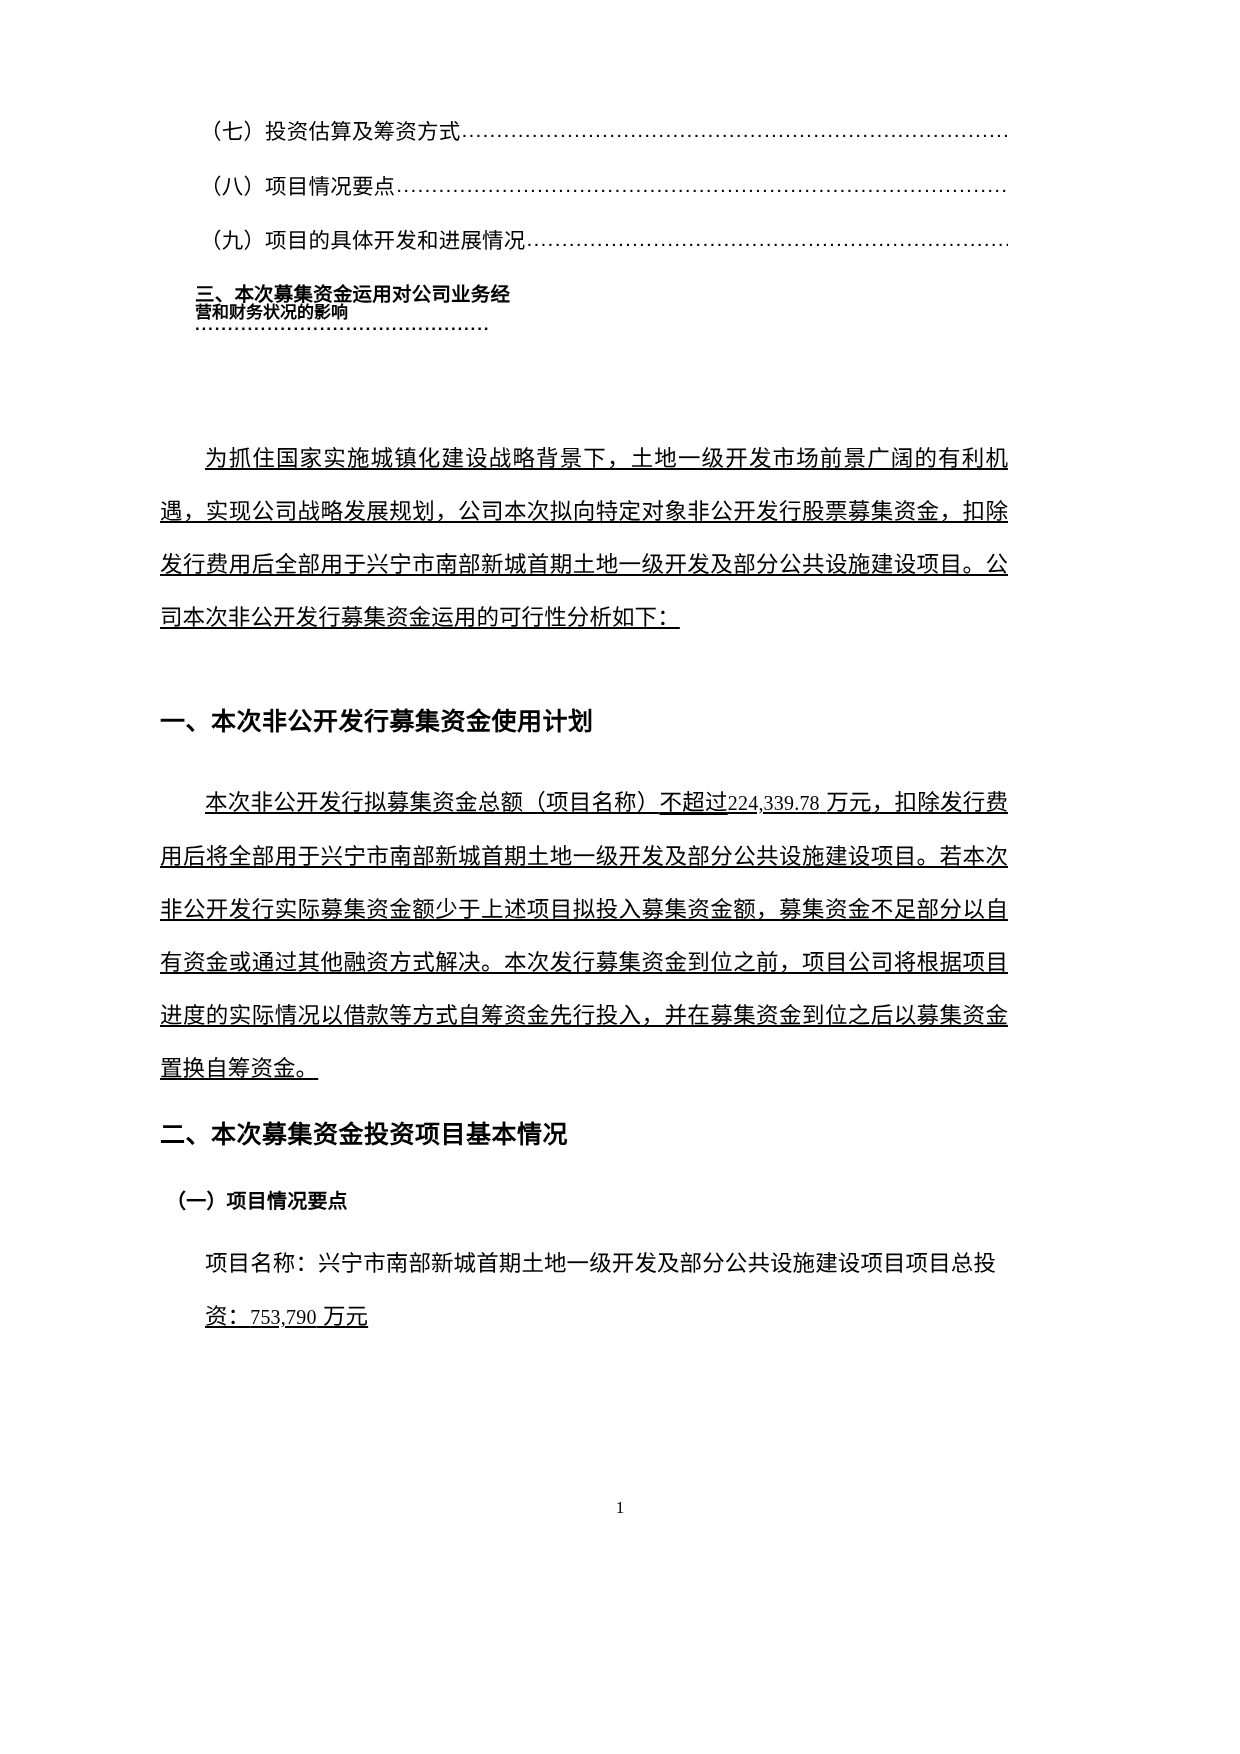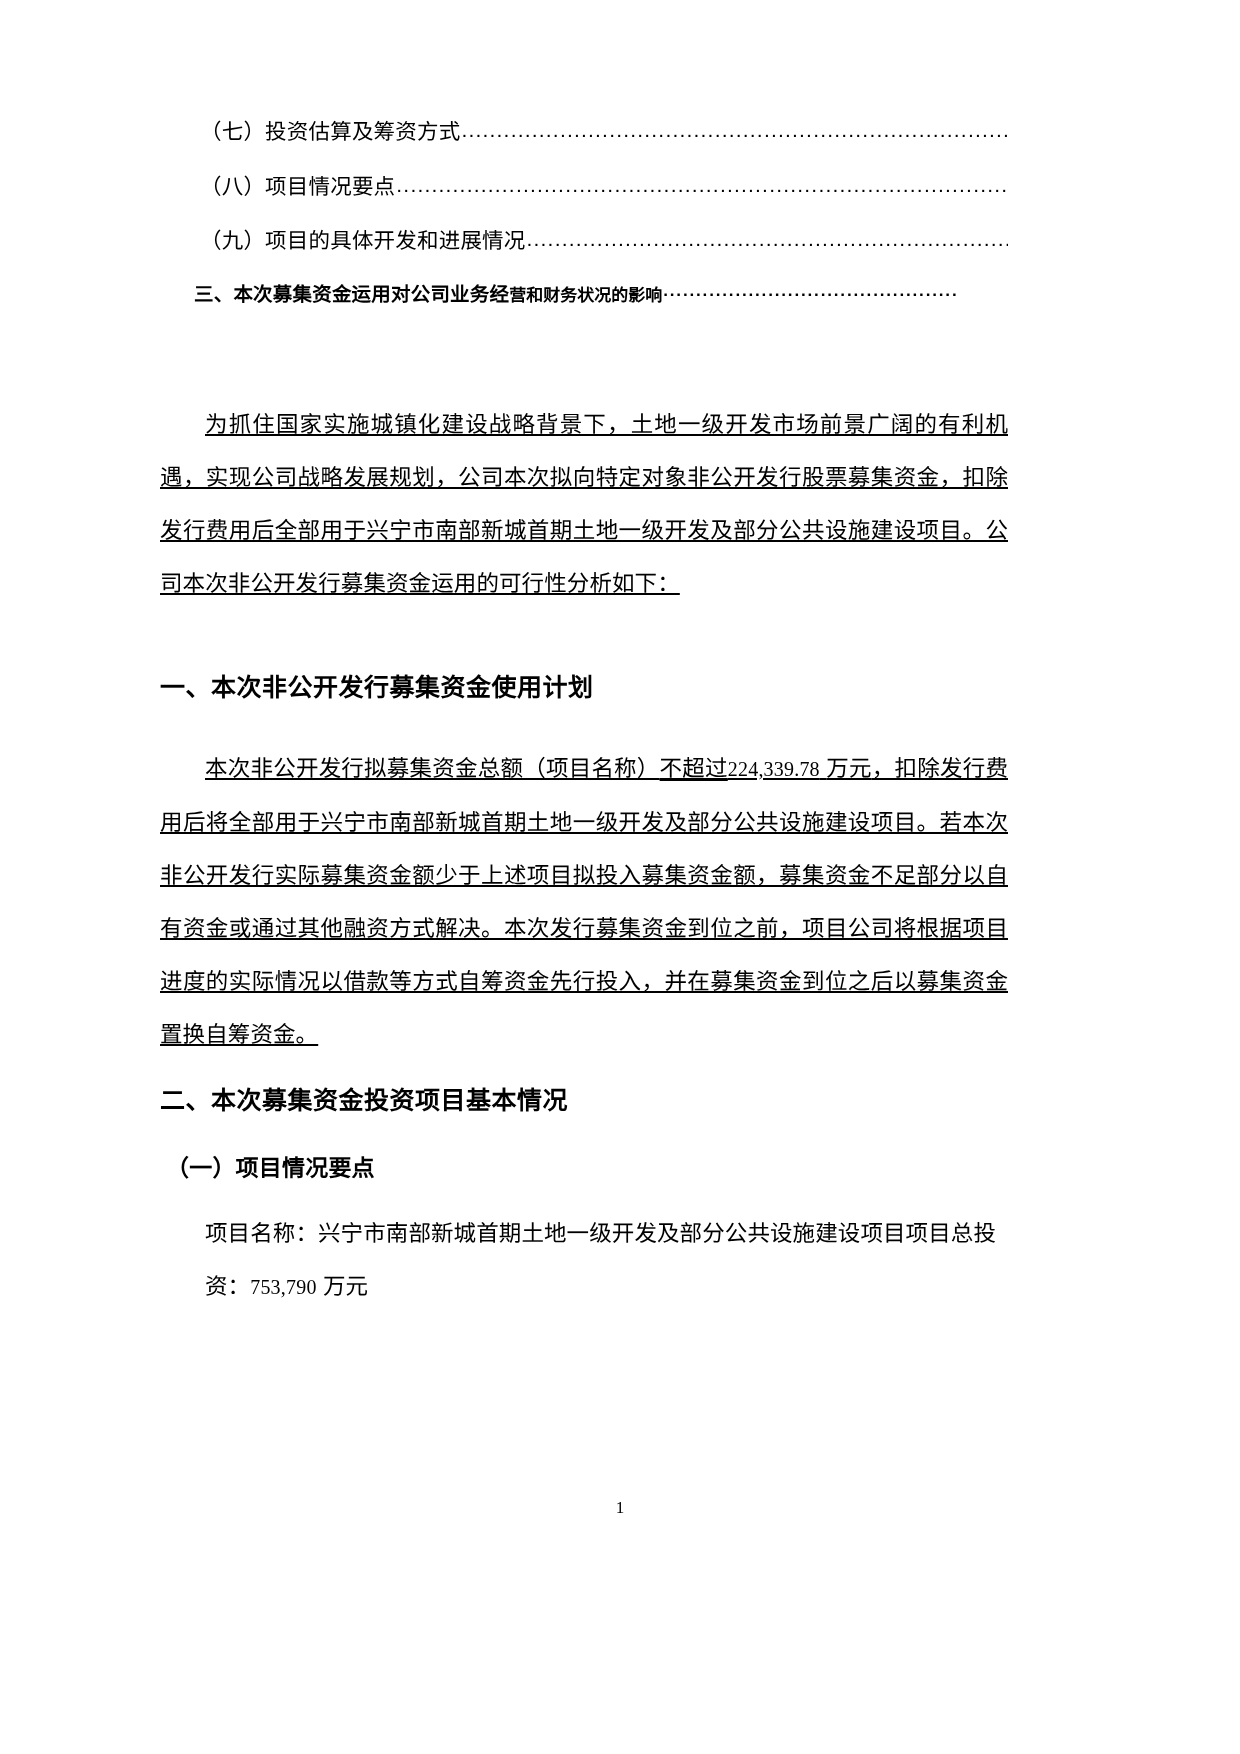--- a/index.html
+++ b/index.html
@@ -56,20 +56,21 @@
     color: #000;
   }
   .toc-entry.level2 {
     padding-left: 40px;
   }
   .toc-entry.level1 {
     padding-left: 34px;
     font-size: 19.5px;
     font-weight: 600;
     margin-bottom: 0;
+    flex-direction: column;
   }
   .toc-entry.level1 .toc-label-small {
     font-size: 17px;
     font-weight: 600;
   }
   .toc-entry.level1 .toc-dots {
     font-size: 17px;
     letter-spacing: 0.9px;
     top: -1px;
   }
@@ -92,42 +93,42 @@
 
   h2.heading {
     font-size: 25px;
     font-weight: 700;
     line-height: 1.2;
     margin: 0;
     letter-spacing: 0.5px;
   }
 
   .subheading {
-    font-size: 23px;
+    font-size: 20px;
     line-height: 1.2;
     margin: 0;
     padding-left: 6px;
     letter-spacing: 0.2px;
   }
 
   .num {
     font-family: "Liberation Serif", "DejaVu Serif", serif;
     font-size: 20px;
     letter-spacing: 0.2px;
   }
   .u { text-decoration: underline; text-underline-offset: 3px; }
 
   .field-line {
     font-size: 22.5px;
     line-height: 53px;
     text-indent: 2em;
     margin: 0;
     letter-spacing: 0.1px;
   }
-  .field-line.cont { text-indent: 2em; }
+  .field-line.cont { text-indent: 2em; text-decoration: underline; }
 
   .page-number {
     position: absolute;
     left: 0;
     right: 0;
     top: 1498px;
     text-align: center;
     font-family: "Liberation Serif", "DejaVu Serif", serif;
     font-size: 17px;
     color: #000;

